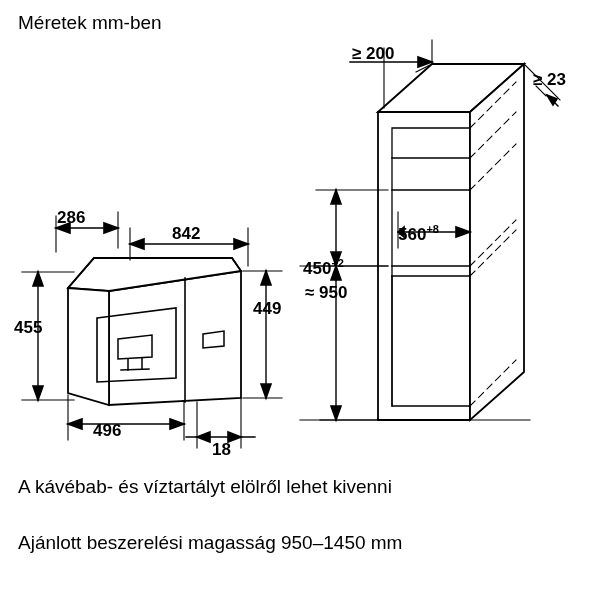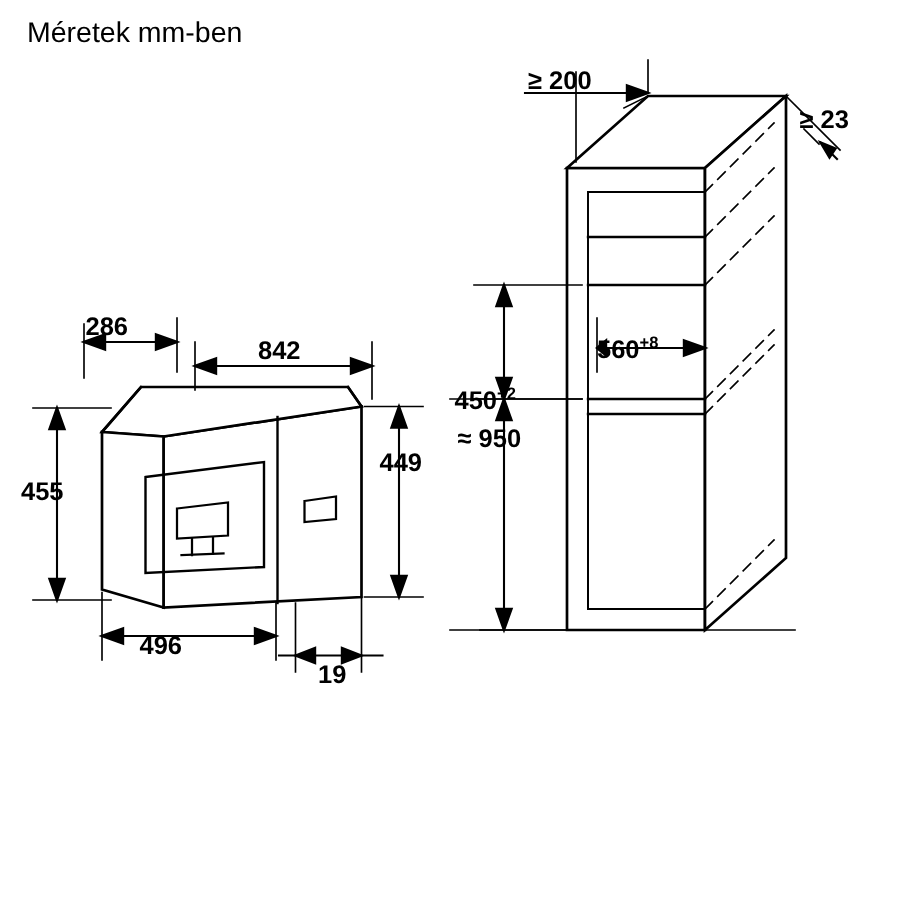--- a/index.html
+++ b/index.html
@@ -210,23 +210,25 @@
 
       <path d="M320 420 L530 420" stroke-width="1.1"></path>
     </g>
   </svg>
 
   <div class="txt dim" style="left:57px; top:208px;">286</div>
   <div class="txt dim" style="left:172px; top:224px;">842</div>
   <div class="txt dim" style="left:14px; top:318px;">455</div>
   <div class="txt dim" style="left:253px; top:299px;">449</div>
   <div class="txt dim" style="left:93px; top:421px;">496</div>
-  <div class="txt dim" style="left:212px; top:440px;">19</div>
+  <div class="txt dim" style="left:212px; top:440px;">18</div>
 
   <div class="txt dim" style="left:352px; top:44px;">≥ 200</div>
   <div class="txt dim" style="left:533px; top:70px;">≥ 23</div>
 
   <div class="txt dim" style="left:303px; top:213px;margin-top:44px;"><span>450</span><span class="sup">+2</span></div>
   <div class="txt dim" style="left:398px; top:223px;"><span>560</span><span class="sup">+8</span></div>
   <div class="txt dim" style="left:293px; top:283px;margin-left:12px;">≈ 950</div>
 
+  <div class="txt" id="cap1">A kávébab- és víztartályt elölről lehet kivenni</div>
+  <div class="txt" id="cap2">Ajánlott beszerelési magasság 950–1450 mm</div>
 
 </div>
 
 </body></html>

